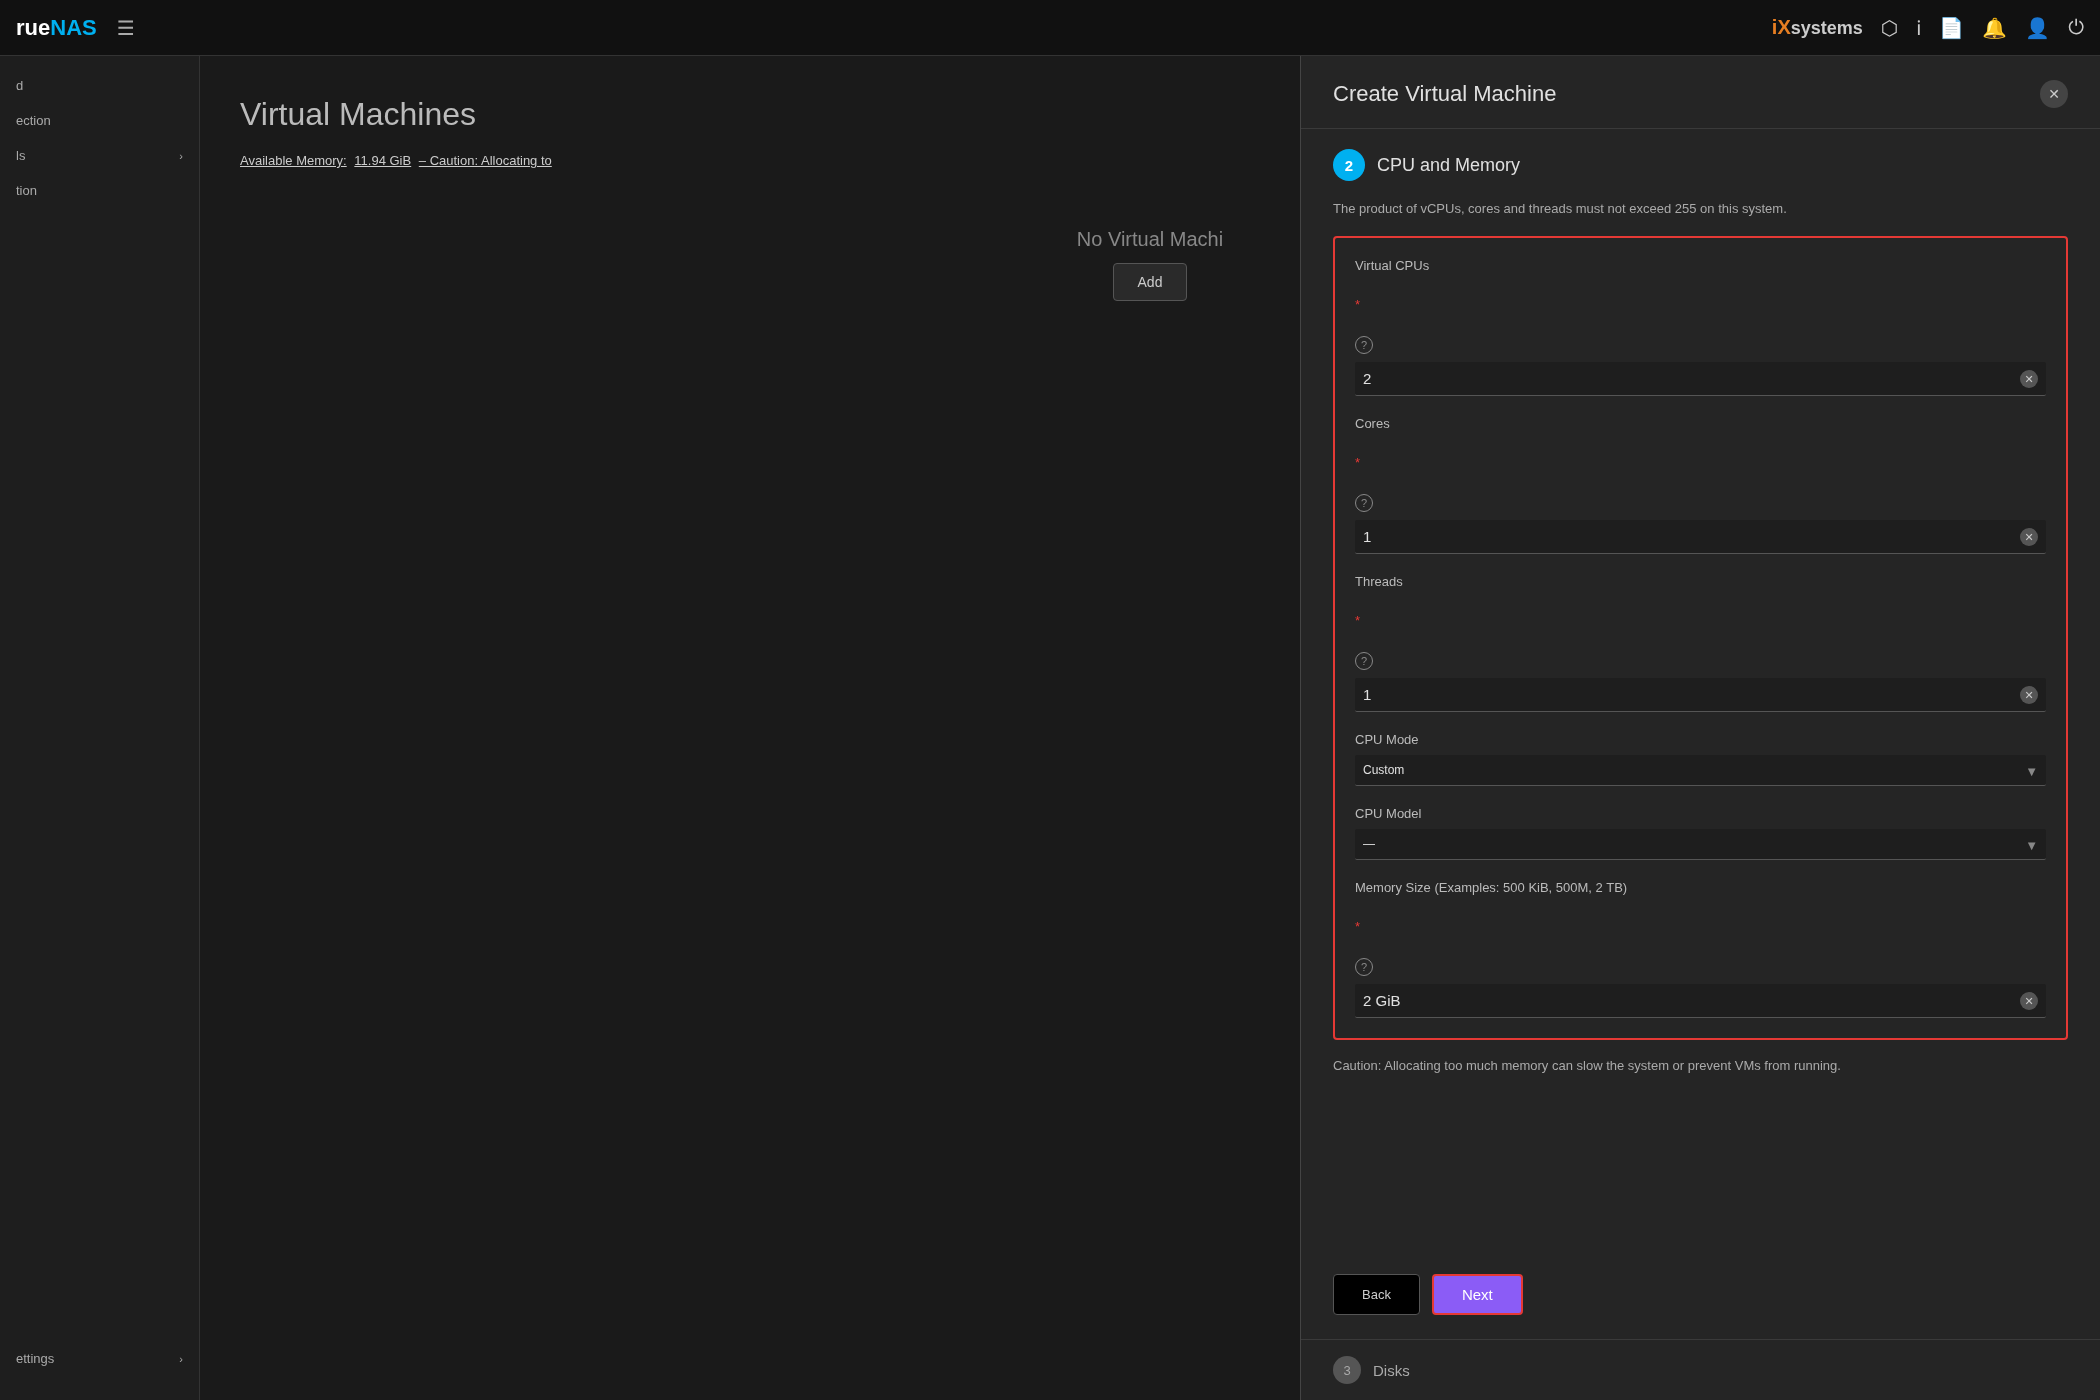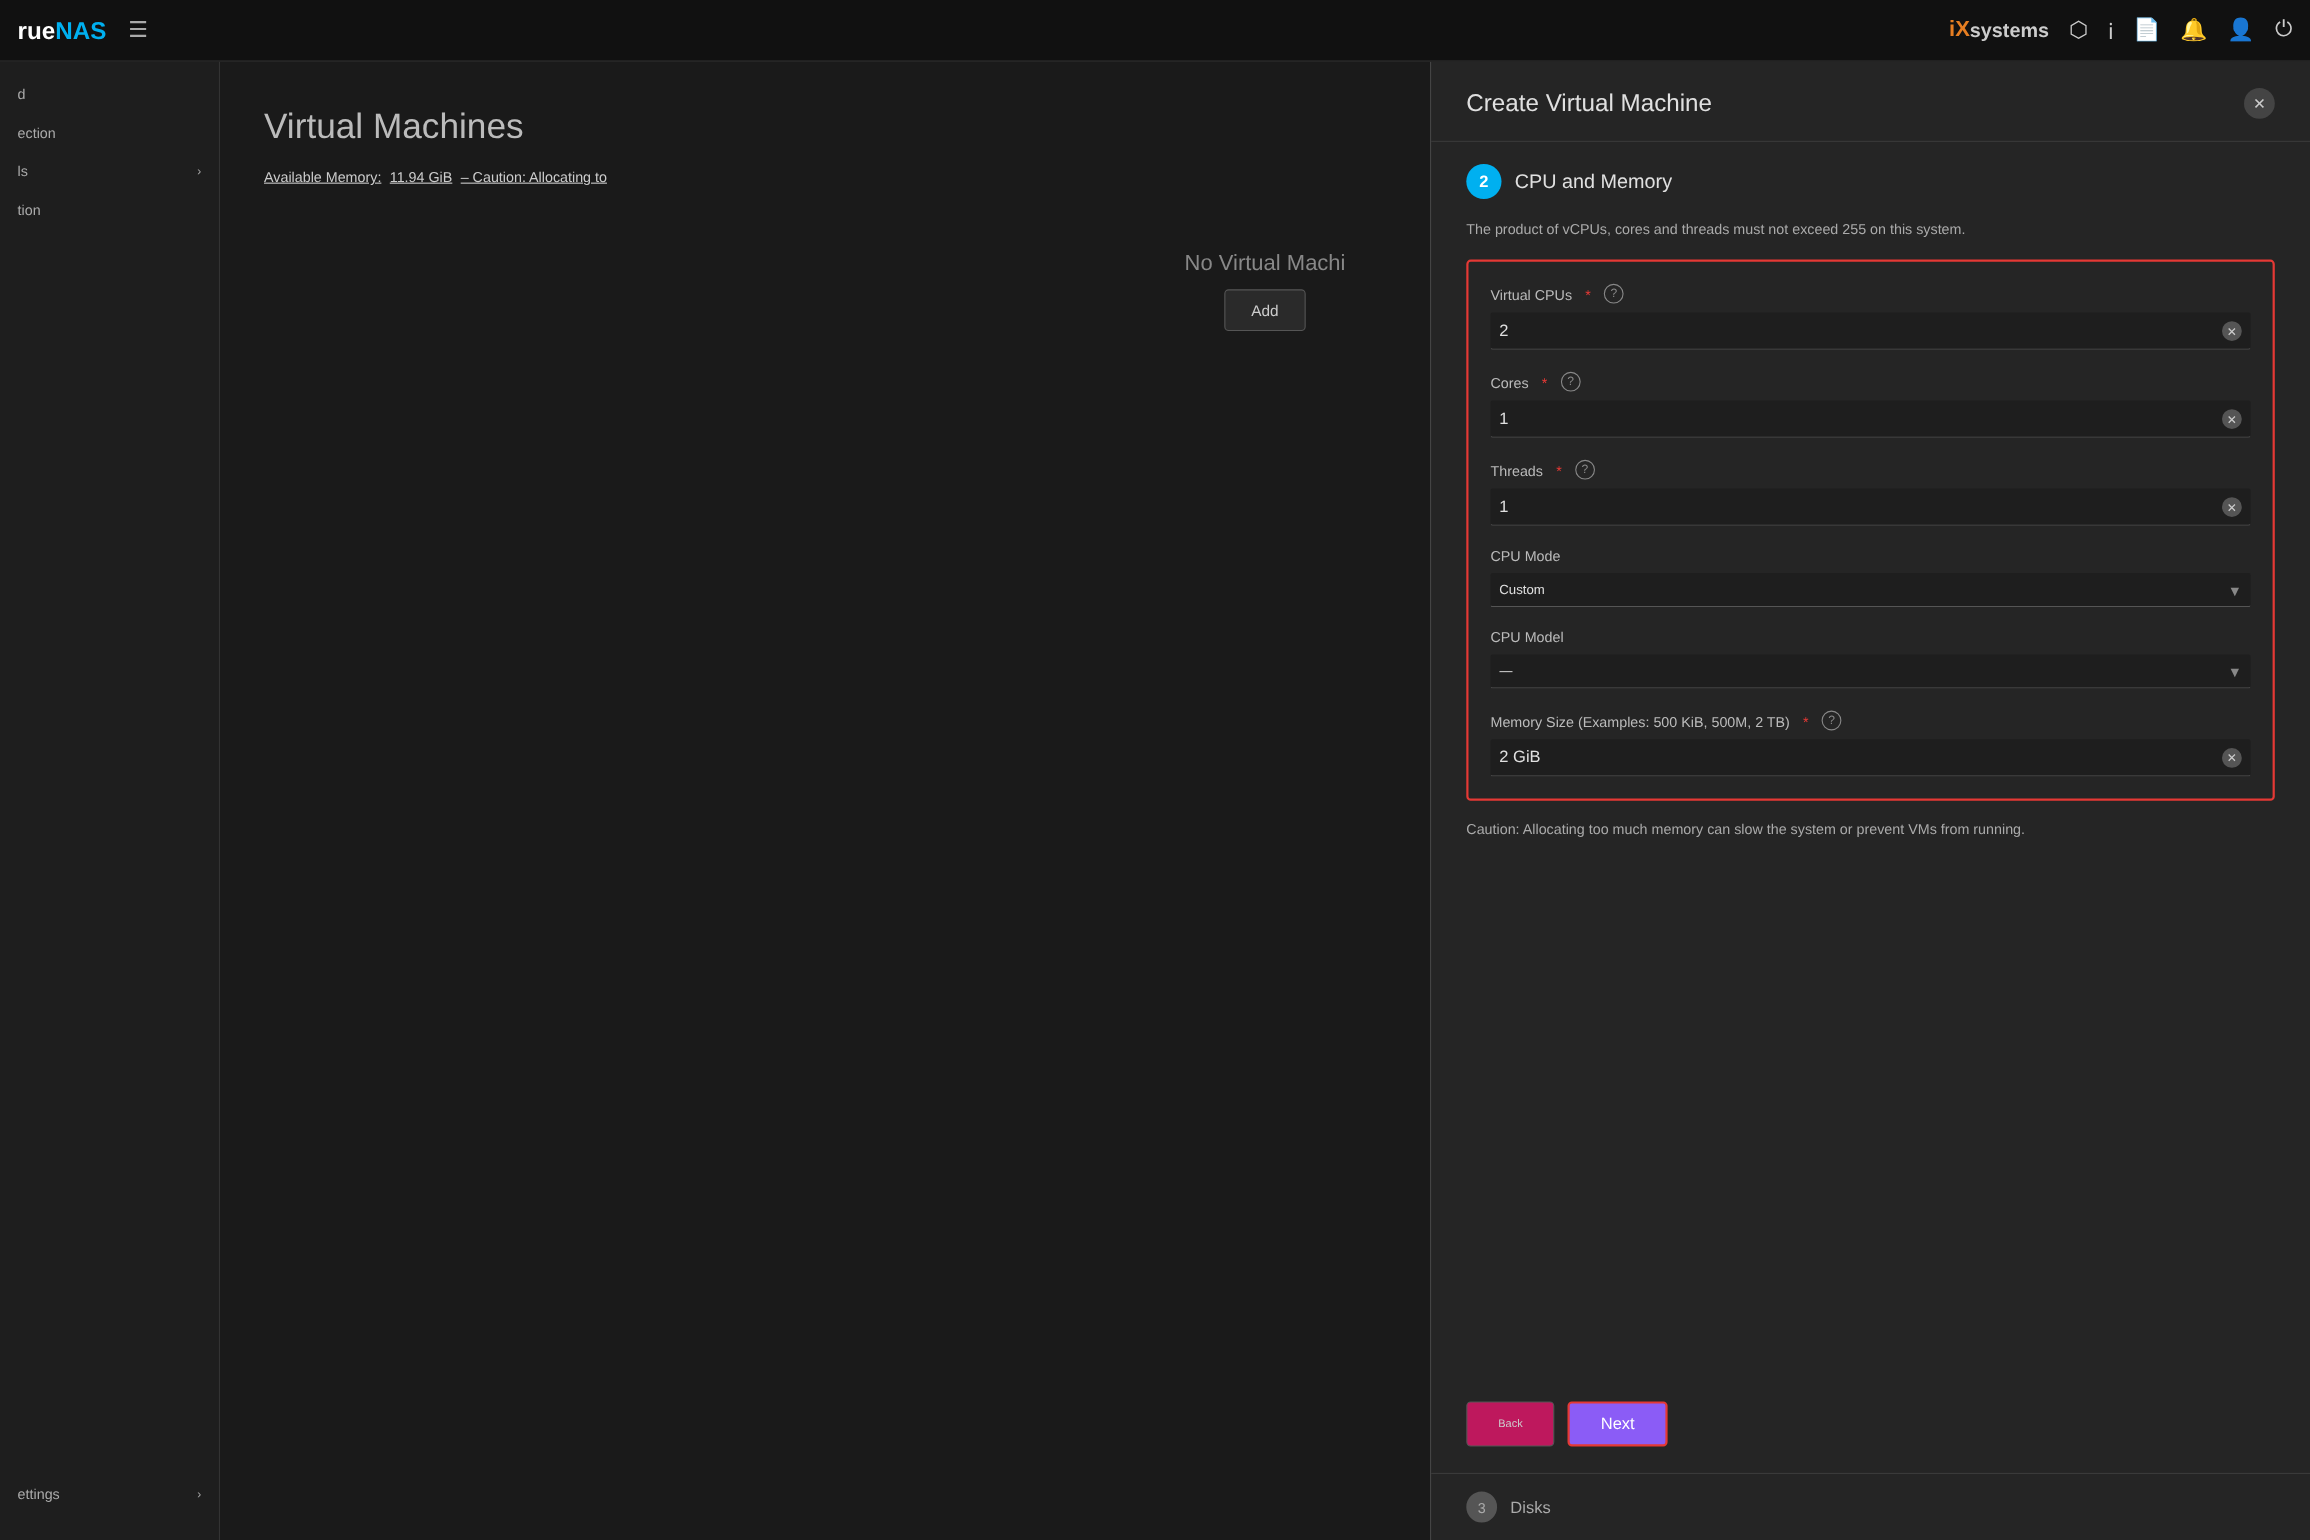--- a/index.html
+++ b/index.html
@@ -217,25 +217,26 @@
       margin-bottom: 16px;
     }
 
     .form-group {
       margin-bottom: 20px;
     }
     .form-group:last-child { margin-bottom: 0; }
 
     .form-label {
       display: flex;
-      align-items: flex-end;
-      gap: 12px;
+      align-items: flex-start;
+      gap: 24px;
       font-size: 13px;
       color: #bbb;
       margin-bottom: 8px;
+      flex-direction: column;
     }
     .help-icon {
       width: 18px;
       height: 18px;
       border-radius: 50%;
       border: 1px solid #888;
       display: flex;
       align-items: center;
       justify-content: center;
       font-size: 11px;
@@ -312,26 +313,26 @@
     }
 
     
     .modal-footer {
       display: flex;
       gap: 12px;
       padding: 24px 32px;
       flex-shrink: 0;
     }
     .btn-back {
-      background: #be185d;
+      background: #000000;
       border: 1px solid #555;
       color: #ccc;
       padding: 10px 28px;
       border-radius: 4px;
-      font-size: 10px;
+      font-size: 13px;
       cursor: pointer;
     }
     .btn-next {
       background: #8b5cf6;
       border: 2px solid #e53935;
       color: #fff;
       padding: 10px 28px;
       border-radius: 4px;
       font-size: 15px;
       cursor: pointer;

